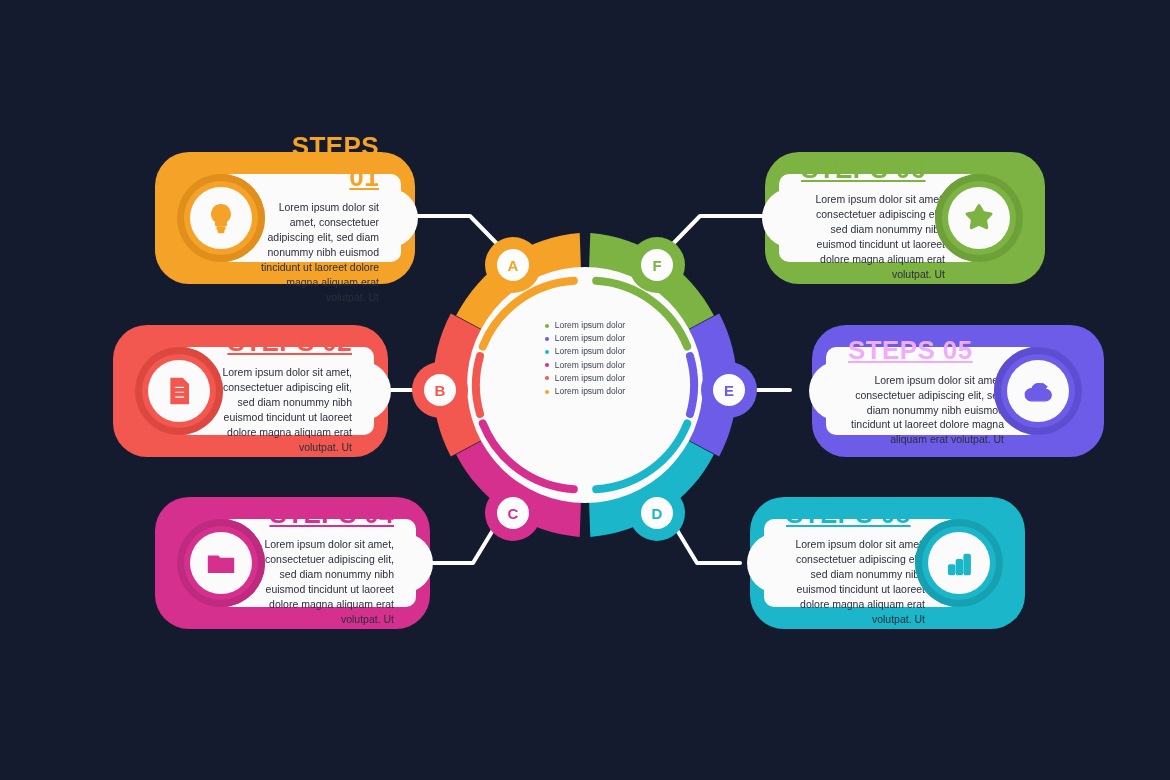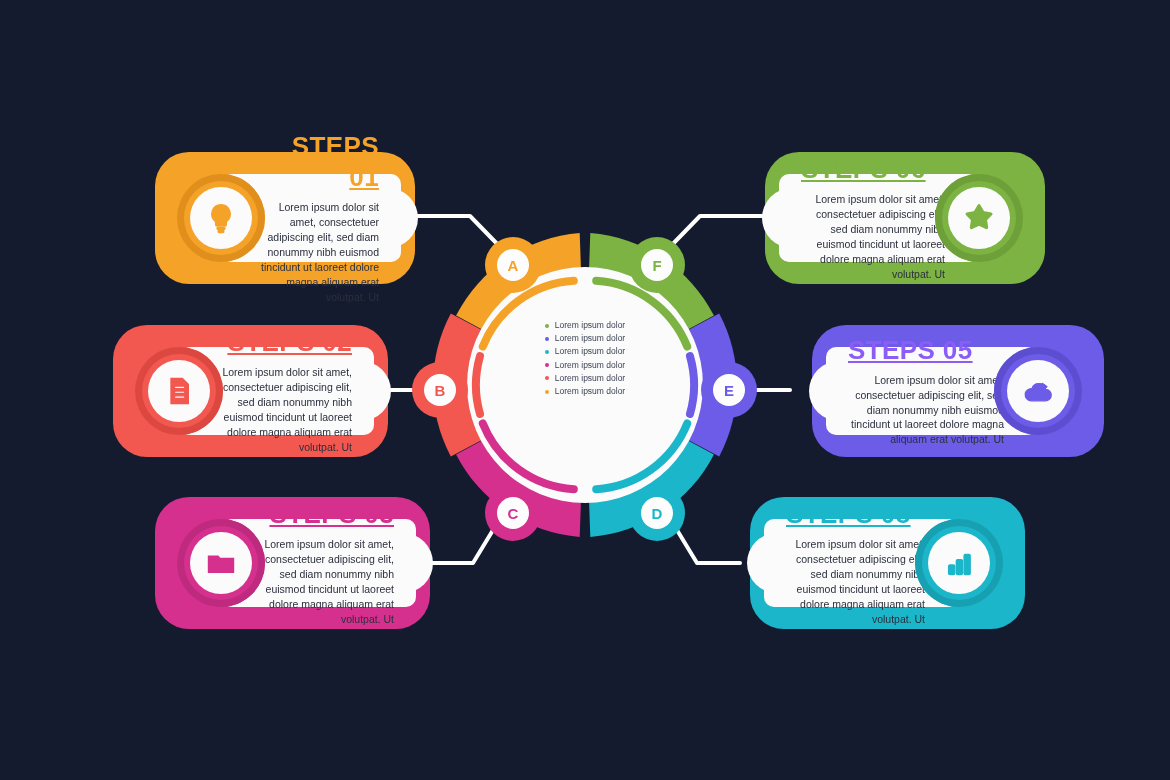--- a/index.html
+++ b/index.html
@@ -243,21 +243,21 @@
       </div>
     <div class="medallion" style="background: rgb(214, 48, 143); box-shadow: rgb(189, 42, 126) 0px 0px 0px 7px inset;">
       <span class="disc">
         <svg viewBox="0 0 24 24" style="fill: rgb(214, 48, 143); stroke: rgb(214, 48, 143);">
             <path d="M2.6 6.8h7.2l1.6 2.1h1.2V19H2.6z"></path>
             <path d="M7.2 8.5h14.2V19H7.2z"></path>
           </svg>
       </span>
     </div>
     <div class="card-text">
-      <div class="card-title" style="color: rgb(214, 48, 143);">STEPS 03</div>
+      <div class="card-title" style="color: rgb(214, 48, 143);">STEPS 04</div>
       <div class="card-body">Lorem ipsum dolor sit amet, consectetuer adipiscing elit, sed diam nonummy nibh euismod tincidunt ut laoreet dolore magna aliquam erat volutpat. Ut</div>
     </div>
   </div>
 
   <div class="card right" style="left:750px;top:497px;width:275px;height:132px;">
     <div class="card-shell" style="background: rgb(27, 182, 201);"></div>
     <div class="card-inner">
         <div class="notch"></div>
       </div>
     <div class="medallion" style="background: rgb(27, 182, 201); box-shadow: rgb(23, 160, 177) 0px 0px 0px 7px inset;">
@@ -283,21 +283,21 @@
     <div class="medallion" style="background: rgb(108, 92, 231); box-shadow: rgb(93, 78, 209) 0px 0px 0px 7px inset;">
       <span class="disc">
         <svg viewBox="0 0 24 24" style="fill: rgb(108, 92, 231); stroke: rgb(108, 92, 231);">
             <path d="M6.6 19.4h10.8a4.3 4.3 0 0 0 .4-8.6 5.3 5.3 0 0 0-10.3-.6 4.1 4.1 0 0 0-.9 9.2z"></path>
             <path d="M11 8.6a4.6 4.6 0 0 1 6.8.2" fill="none" stroke-width="1.9" stroke-linecap="round"></path>
             <path d="M15.6 6.6l3 2.2-3 2.1z"></path>
           </svg>
       </span>
     </div>
     <div class="card-text">
-      <div class="card-title" style="color: #8b5cf6;">STEPS 05</div>
+      <div class="card-title" style="color: #f0abfc;">STEPS 05</div>
       <div class="card-body">Lorem ipsum dolor sit amet, consectetuer adipiscing elit, sed diam nonummy nibh euismod tincidunt ut laoreet dolore magna aliquam erat volutpat. Ut</div>
     </div>
   </div>
 
   <div class="card right" style="left:765px;top:152px;width:280px;height:132px;">
     <div class="card-shell" style="background: rgb(124, 179, 66);"></div>
     <div class="card-inner">
         <div class="notch"></div>
       </div>
     <div class="medallion" style="background: rgb(124, 179, 66); box-shadow: rgb(109, 160, 57) 0px 0px 0px 7px inset;">

